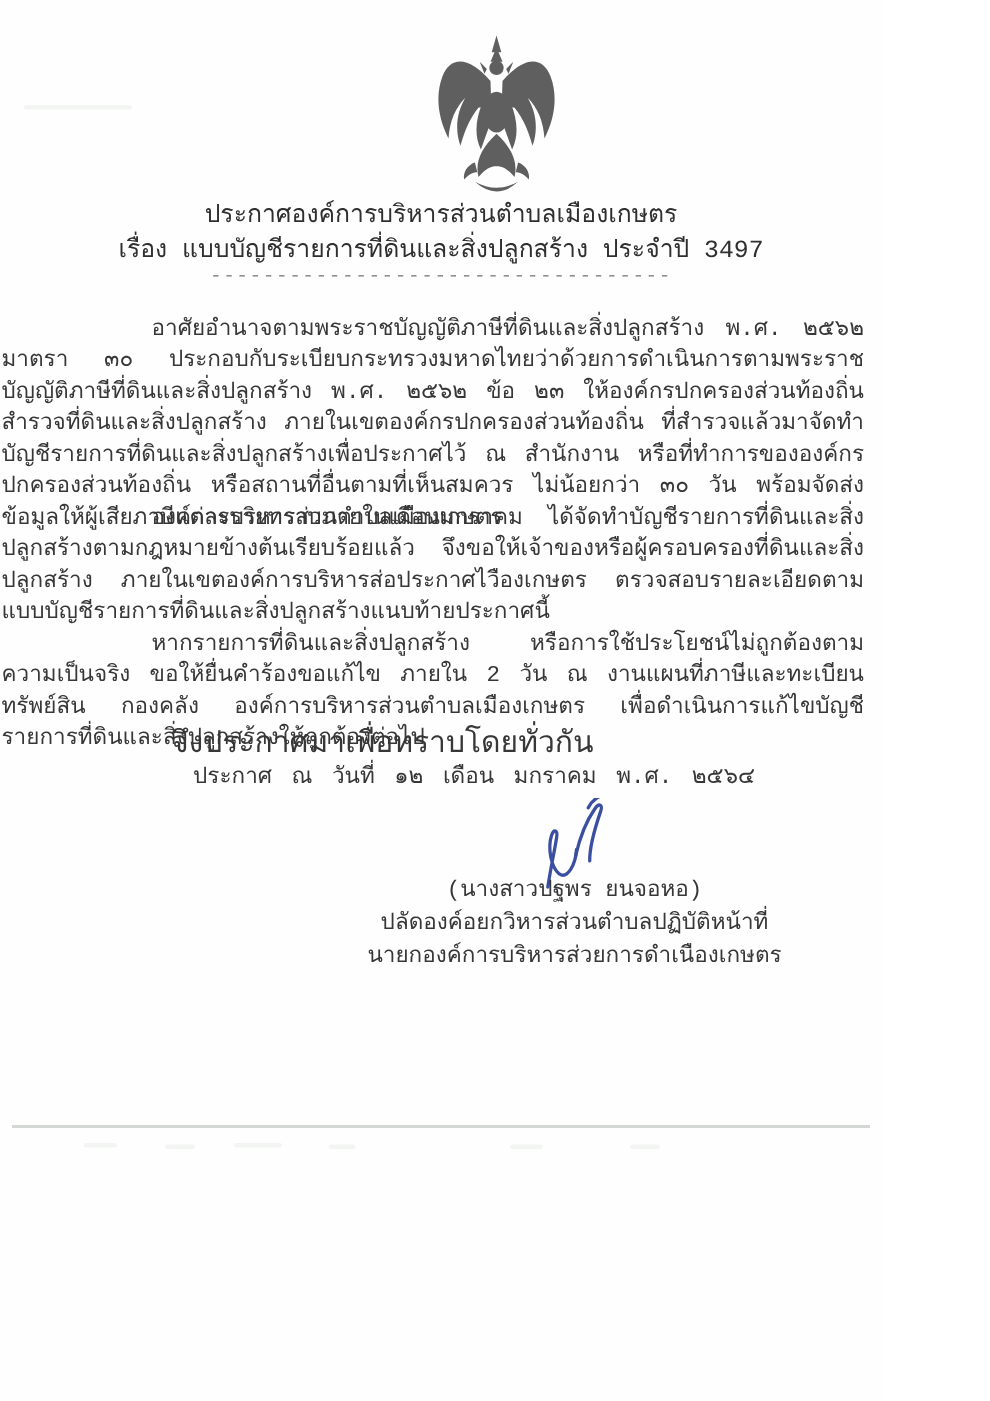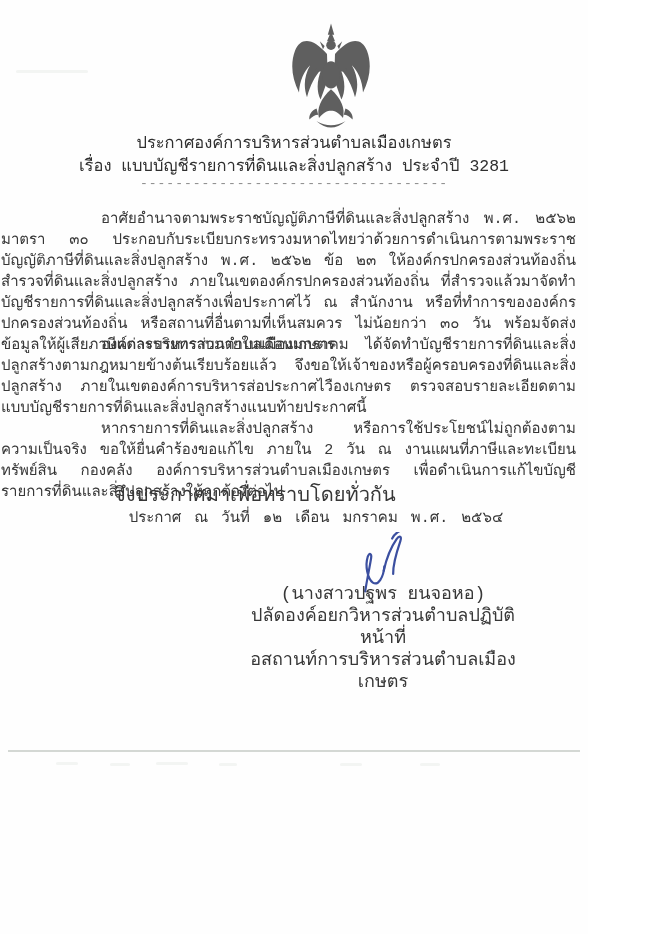--- a/index.html
+++ b/index.html
@@ -39,21 +39,21 @@
   .date-line{
     position:absolute;left:0;right:0;top:505px;
     text-align:center;padding-left:44px;
     font-size:15px;color:#373737;word-spacing:4px;
   }
   .signature{
     position:absolute;left:330px;top:532px;width:110px;height:66px;
   }
   .sign-block{
     position:absolute;left:233px;top:583px;width:300px;
-    text-align:center;font-size:18px;line-height:22px;color:#373737;
+    text-align:center;font-size:15px;line-height:22px;color:#373737;
   }
   .fold-line{
     position:absolute;left:8px;right:8px;top:750px;
     border-top:2px solid #d4d8d4;
   }
   .smudge{position:absolute;background:#e9ece9;opacity:.55;border-radius:2px;}
   .sm-a{left:16px;top:70px;width:72px;height:3px;}
   .sm-b{left:56px;top:762px;width:22px;height:3px;}
   .sm-c{left:110px;top:763px;width:20px;height:3px;}
   .sm-d{left:156px;top:762px;width:32px;height:3px;}
@@ -105,21 +105,21 @@
         <path d="M42,108 C36,110 32,116 33,122 C37,118 40,116 44,116 Z"></path>
         <path d="M78,108 C84,110 88,116 87,122 C83,118 80,116 76,116 Z"></path>
 
         <path d="M42,124 Q60,134 78,124 Q60,140 42,124 Z"></path>
       </g>
     </svg>
   </div>
 
   <div class="title-block">
     <div>ประกาศองค์การบริหารส่วนตำบลเมืองเกษตร</div>
-    <div>เรื่อง  แบบบัญชีรายการที่ดินและสิ่งปลูกสร้าง  ประจำปี 3281</div>
+    <div>เรื่อง  แบบบัญชีรายการที่ดินและสิ่งปลูกสร้าง  ประจำปี 3497</div>
   </div>
   <div class="sep">-----------------------------------</div>
 
   <p class="body-text indent p1">อาศัยอำนาจตามพระราชบัญญัติภาษีที่ดินและสิ่งปลูกสร้าง พ.ศ. ๒๕๖๒  มาตรา ๓๐ ประกอบกับระเบียบกระทรวงมหาดไทยว่าด้วยการดำเนินการตามพระราชบัญญัติภาษีที่ดินและสิ่งปลูกสร้าง พ.ศ. ๒๕๖๒ ข้อ ๒๓ ให้องค์กรปกครองส่วนท้องถิ่นสำรวจที่ดินและสิ่งปลูกสร้าง ภายในเขตองค์กรปกครองส่วนท้องถิ่น ที่สำรวจแล้วมาจัดทำบัญชีรายการที่ดินและสิ่งปลูกสร้างเพื่อประกาศไว้ ณ สำนักงาน หรือที่ทำการขององค์กรปกครองส่วนท้องถิ่น หรือสถานที่อื่นตามที่เห็นสมควร ไม่น้อยกว่า ๓๐ วัน พร้อมจัดส่งข้อมูลให้ผู้เสียภาษีแต่ละรายทราบภายในเดือนมกราคม</p>
   <p class="body-text indent p2">องค์การบริหารส่วนตำบลเมืองเกษตร  ได้จัดทำบัญชีรายการที่ดินและสิ่งปลูกสร้างตามกฎหมายข้างต้นเรียบร้อยแล้ว  จึงขอให้เจ้าของหรือผู้ครอบครองที่ดินและสิ่งปลูกสร้าง  ภายในเขตองค์การบริหารส่อประกาศไวืองเกษตร  ตรวจสอบรายละเอียดตามแบบบัญชีรายการที่ดินและสิ่งปลูกสร้างแนบท้ายประกาศนี้</p>
   <p class="body-text indent p3">หากรายการที่ดินและสิ่งปลูกสร้าง  หรือการใช้ประโยชน์ไม่ถูกต้องตามความเป็นจริง  ขอให้ยื่นคำร้องขอแก้ไข ภายใน 2 วัน ณ  งานแผนที่ภาษีและทะเบียนทรัพย์สิน กองคลัง  องค์การบริหารส่วนตำบลเมืองเกษตร  เพื่อดำเนินการแก้ไขบัญชีรายการที่ดินและสิ่งปลูกสร้างให้ถูกต้องต่อไป</p>
 
   <div class="closing">จึงประกาศมาเพื่อทราบโดยทั่วกัน</div>
 
   <div class="date-line">ประกาศ  ณ  วันที่  ๑๒   เดือน  มกราคม  พ.ศ.  ๒๕๖๔</div>
@@ -130,18 +130,18 @@
         <path d="M28,52 C34,40 40,30 44,22 C46,18 44,16 41,20 C36,27 34,40 38,46 C42,51 50,44 54,34"></path>
         <path d="M52,38 C58,28 66,18 74,12 C78,9 80,11 77,15 C71,23 63,34 60,44"></path>
         <path d="M70,10 C74,6 80,4 84,6"></path>
       </g>
     </svg>
   </div>
 
   <div class="sign-block">
     <div>(นางสาวปฐพร  ยนจอหอ)</div>
     <div>ปลัดองค์อยกวิหารส่วนตำบลปฏิบัติหน้าที่</div>
-    <div>อสถานท์การบริหารส่วนตำบลเมืองเกษตร</div>
+    <div>นายกองค์การบริหารส่วยการดำเนืองเกษตร</div>
   </div>
 
   <div class="fold-line"></div>
 
 </div>
 
 </body></html>

